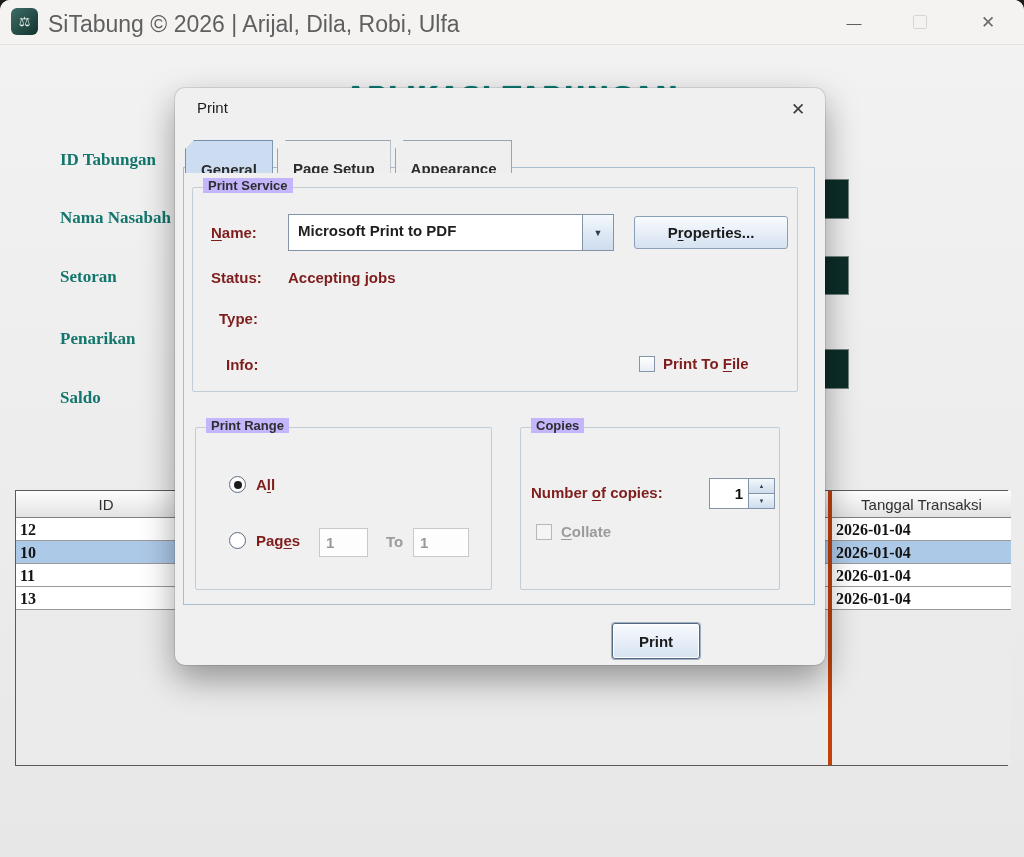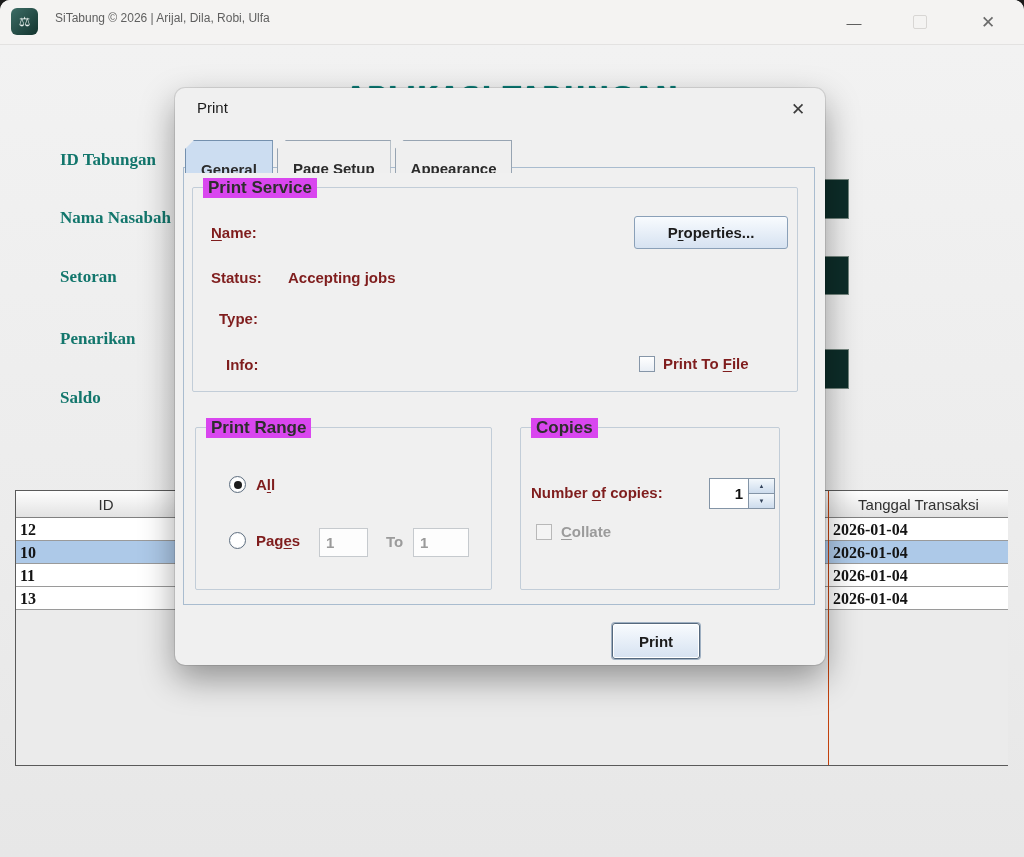--- a/index.html
+++ b/index.html
@@ -1,52 +1,52 @@
 <!DOCTYPE html>
 <html><head>
 <meta charset="utf-8">
 <style>
   html,body{margin:0;padding:0;background:#1b1b1b;}
   body{width:1024px;height:857px;overflow:hidden;font-family:"Liberation Sans",sans-serif;-webkit-font-smoothing:antialiased;}
   #window{position:absolute;left:0;top:0;width:1024px;height:857px;background:#efefef;border-radius:10px 10px 0 0;overflow:hidden;}
   
   #titlebar{position:absolute;left:0;top:0;width:100%;height:44px;background:#f4f3f2;border-bottom:1px solid #e3e2e1;}
   #app-icon{position:absolute;left:11px;top:8px;width:27px;height:27px;border-radius:6px;background:linear-gradient(135deg,#3d6d66,#12332e);display:flex;align-items:center;justify-content:center;color:#e8efed;font-size:13px;}
-  #app-title{position:absolute;left:55px;top:11px;font-size:12px;color:#5f5f5f;}
+  #app-title{position:absolute;left:48px;top:11px;font-size:23px;color:#5f5f5f;}
   .wc{position:absolute;top:6px;width:40px;height:32px;display:flex;align-items:center;justify-content:center;color:#5f5f5f;font-size:15px;}
   #wc-min{left:834px;}
   #wc-max{left:900px;}
   #wc-max .sq{width:12px;height:12px;border:1.5px solid #d8d6d4;border-radius:2px;}
   #wc-close{left:968px;font-size:17px;color:#6b6b6b;}
   
   #main{position:absolute;left:0;top:45px;width:100%;height:812px;background:linear-gradient(#f2f2f2 0%,#ececec 60%,#e7e7e7 100%);}
   #heading{position:absolute;left:0;top:36px;width:100%;text-align:center;font-family:"DejaVu Sans",sans-serif;font-weight:900;font-size:27px;letter-spacing:1px;color:#0b7a74;text-shadow:0 0 1px #0b7a74;}
   .form-label{position:absolute;font-family:"Liberation Serif",serif;font-weight:700;font-size:17px;color:#12766c;}
   
   .stub{position:absolute;left:825px;width:23px;background:#0d2d29;border:1px solid #75867f;border-left:none;z-index:5;}
   
   #table-panel{position:absolute;left:15px;top:445px;width:991px;height:274px;border:1px solid #5a5a5a;background:#ebebeb;z-index:4;}
   .t-header{height:26px;background:linear-gradient(#fefefe,#e2e2e2);border-bottom:1px solid #808080;font-size:15px;color:#303030;display:flex;align-items:center;}
   .t-header .hcell{width:180px;text-align:center;}
   .t-row{height:23px;background:#ffffff;border-bottom:1px solid #9a9a9a;font-family:"Liberation Serif",serif;font-weight:700;font-size:16px;color:#141414;line-height:23px;padding-left:4px;box-sizing:border-box;}
   .t-row.selected{background:#adc9e8;}
-  #t-col-right{position:absolute;left:812px;top:0;bottom:0;width:179px;border-left:1px solid #c2410c;background:#ebebeb;}
+  #t-col-right{position:absolute;left:812px;top:0;bottom:0;width:179px;border-left:4px solid #c2410c;background:#ebebeb;}
   #t-col-right .t-header{padding:0;justify-content:center;}
   
   .dkbtn{position:absolute;background:#0d2b27;border:2px solid #9fb3ac;box-shadow:0 0 0 1px #3f5d55,inset 0 0 0 1px #dfe8e3,0 4px 6px rgba(0,0,0,.22);color:#f4f4ee;font-family:"Liberation Serif",serif;font-weight:700;font-size:17px;letter-spacing:1.5px;display:flex;align-items:center;justify-content:center;box-sizing:border-box;}
   
   #dialog{position:absolute;left:175px;top:88px;width:650px;height:577px;background:#f0f0f0;border-radius:10px;box-shadow:0 14px 34px rgba(0,0,0,.38),0 0 0 1px rgba(0,0,0,.10);z-index:10;}
   #dlg-title{position:absolute;left:22px;top:11px;font-size:15px;color:#1b1b1b;}
   #dlg-close{position:absolute;right:12px;top:7px;width:30px;height:28px;display:flex;align-items:center;justify-content:center;font-size:17px;color:#3c3c3c;}
   #tabs{position:absolute;left:10px;top:52px;display:flex;align-items:flex-end;z-index:2;}
   .tab{box-sizing:border-box;height:25px;line-height:23px;padding:16px 15px;margin-right:4px;background:#efefef;border:1px solid #97a4b2;border-bottom:none;font-size:15px;font-weight:700;color:#2b2b2b;clip-path:polygon(0 100%,0 9px,9px 0,100% 0,100% 100%);}
   .tab.selected{height:28px;line-height:26px;background:#ccddf1;border-color:#7490ae;}
   #dlg-panel{position:absolute;left:8px;top:79px;width:632px;height:438px;border:1px solid #a9bccf;box-sizing:border-box;}
   .groupbox{position:absolute;border:1px solid #c2cdd8;border-radius:2px;box-sizing:border-box;}
-  .legend{position:absolute;top:-10px;left:10px;background:#d946ef;padding:0 5px;font-size:17px;font-weight:700;color:#2e2e2e;white-space:nowrap;}
+  .legend{position:absolute;top:-10px;left:10px;background:#c4b5fd;padding:0 5px;font-size:13px;font-weight:700;color:#2e2e2e;white-space:nowrap;}
   .dlabel{position:absolute;font-size:15px;font-weight:700;color:#7f1d1d;white-space:nowrap;}
   .mn{text-decoration:underline;text-underline-offset:2px;}
   #combo{position:absolute;display:flex;background:#ffffff;border:1px solid #8394a6;box-sizing:border-box;}
   #combo-value{flex:1;padding:7px 9px;font-size:15px;font-weight:700;color:#1f1f1f;white-space:nowrap;overflow:hidden;}
   #combo-arrow{width:30px;border-left:1px solid #8394a6;background:linear-gradient(#f3f8fc,#cddced);display:flex;align-items:center;justify-content:center;font-size:9px;color:#2c3e52;}
   .sbtn{background:linear-gradient(#f8fbfe,#d6e2f1);border:1px solid #8aa0b8;border-radius:3px;font-size:15px;font-weight:700;color:#1c1c1c;display:flex;align-items:center;justify-content:center;box-sizing:border-box;}
   .sbtn.focused{border-color:#55697e;box-shadow:inset 0 0 0 1px #ffffff,0 0 0 1px #9fb0c2;}
   .cb{position:absolute;width:16px;height:16px;border:1px solid #8696a8;background:linear-gradient(#ffffff,#e9eef5);box-sizing:border-box;}
   .cb.disabled{border-color:#b8b8b8;background:#f4f4f4;}
   .radio{position:absolute;width:17px;height:17px;border-radius:50%;border:1px solid #5f6f80;background:radial-gradient(#ffffff 55%,#e4e8ec);box-sizing:border-box;}
@@ -122,20 +122,26 @@
       <div class="tab selected"><span></span><span class="mn">G</span><span>eneral</span></div>
       <div class="tab"><span>Page </span><span class="mn">S</span><span>etup</span></div>
       <div class="tab"><span></span><span class="mn">A</span><span>ppearance</span></div>
     </div>
 
     <div id="dlg-panel"></div>
 
     <div class="groupbox" style="left:17px;top:99px;width:606px;height:205px;">
       <div class="legend"><span>Print Service</span></div>
       <div class="dlabel" style="left:18px;top:36px;"><span class="mn">N</span><span>ame:</span></div>
+      <div id="combo" style="left:95px;top:26px;width:326px;height:37px;">
+        <div id="combo-value">Microsoft Print to PDF</div>
+        <div id="combo-arrow">
+            <span>▼</span>
+          </div>
+      </div>
       <div class="sbtn" style="position:absolute;left:441px;top:28px;width:154px;height:33px;">
           <span>P</span>
           <span class="mn">r</span>
           <span>operties...</span>
         </div>
       <div class="dlabel" style="left:18px;top:81px;">Status:</div>
       <div class="dlabel" style="left:95px;top:81px;">Accepting jobs</div>
       <div class="dlabel" style="left:26px;top:122px;">Type:</div>
       <div class="dlabel" style="left:33px;top:168px;">Info:</div>
       <div class="cb" style="left:446px;top:168px;"></div>

